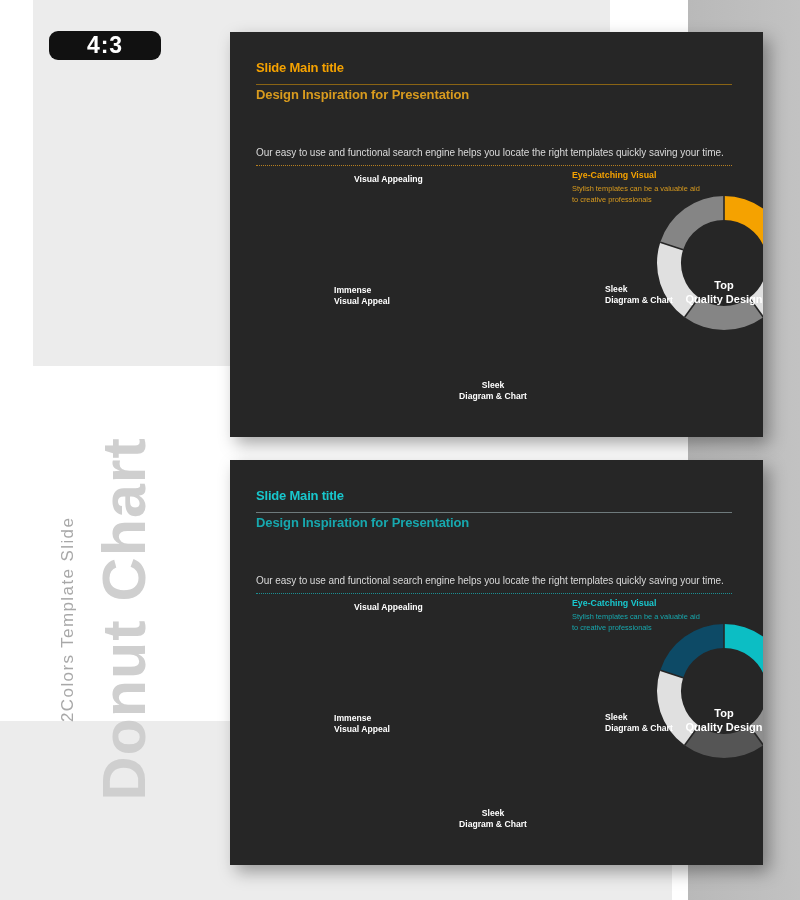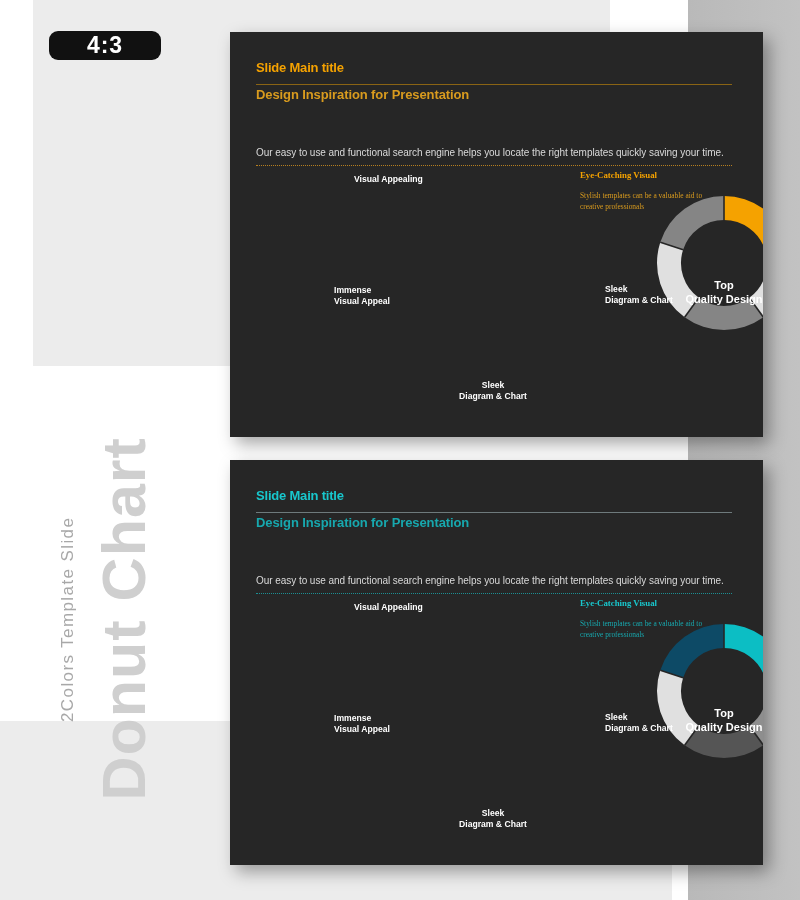--- a/index.html
+++ b/index.html
@@ -98,23 +98,23 @@
     line-height:1.28;pointer-events:none;
   }
 
   
   .lbl{position:absolute;color:#ffffff;font-size:8.6px;font-weight:bold;line-height:1.25;}
   .lbl-visual-appealing{left:124px;top:142px;width:110px;}
   .lbl-immense{left:104px;top:253px;text-align:left;width:110px;}
   .lbl-sleek-bottom{left:208px;top:348px;text-align:center;width:110px;}
   .lbl-sleek-right{left:375px;top:252px;text-align:left;width:120px;}
 
-  .callout{position:absolute;left:350px;top:138px;width:130px;font-family:Liberation Serif, serif;}
+  .callout{position:absolute;left:342px;top:138px;width:130px;}
   .callout-title{font-size:8.8px;font-weight:bold;line-height:1.3;}
-  .callout-body{font-size:7.4px;line-height:1.45;margin-top:10px;}
+  .callout-body{font-size:7.4px;line-height:1.45;margin-top:3px;}
 </style>
 </head>
 <body>
 
 <div class="stage">
 
   <div class="bg-panel-top"></div>
   <div class="bg-panel-top-fade"></div>
   <div class="bg-panel-bottom"></div>
   <div class="bg-white-strip-left"></div>

